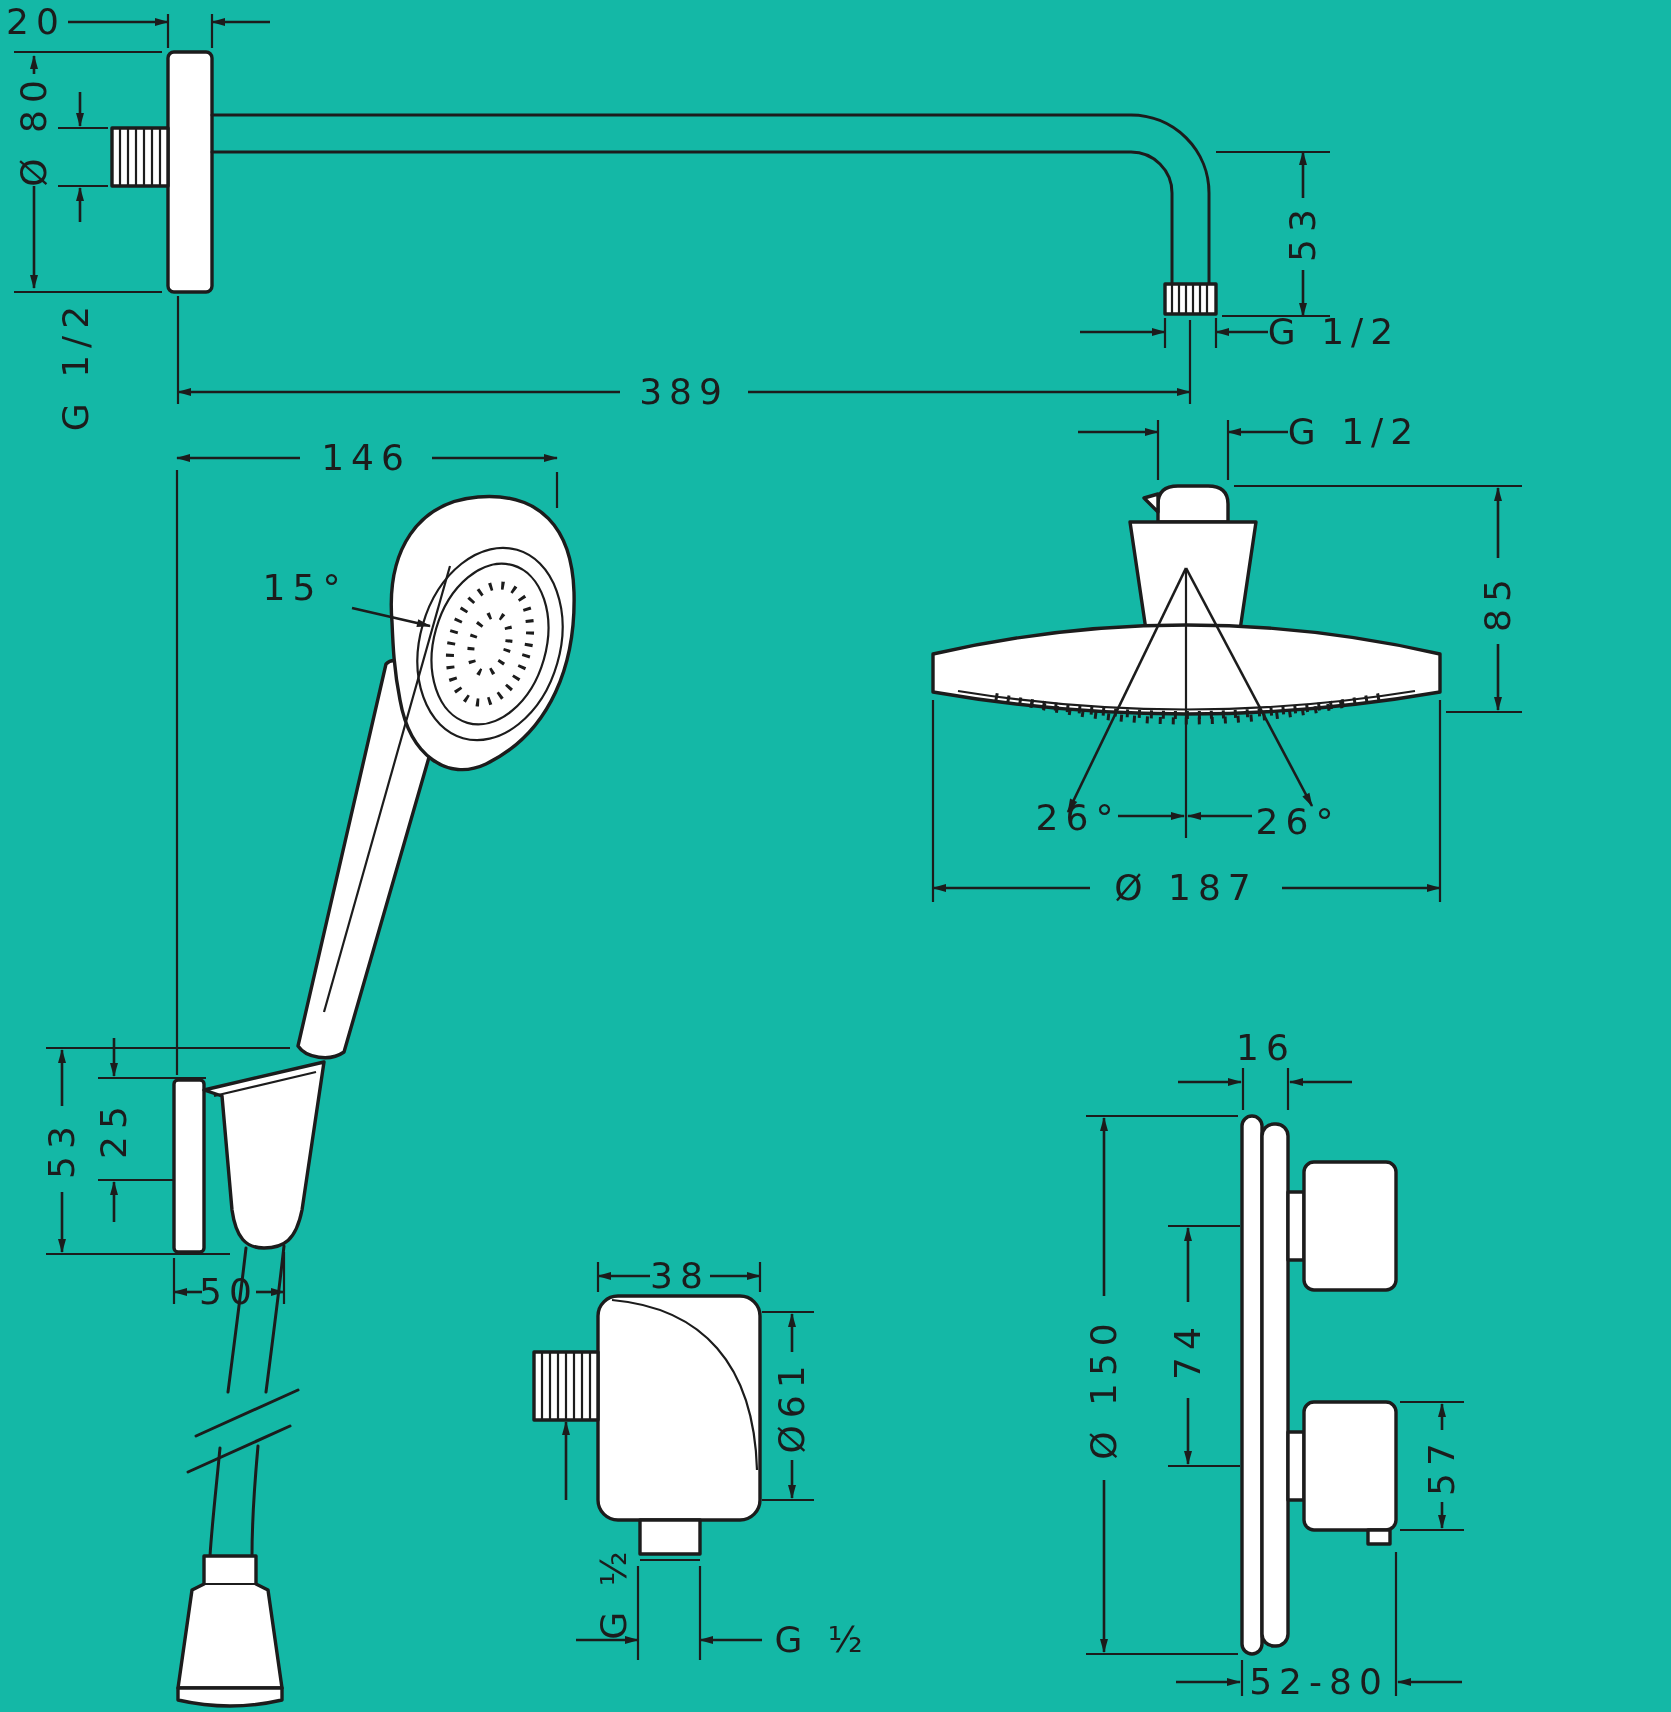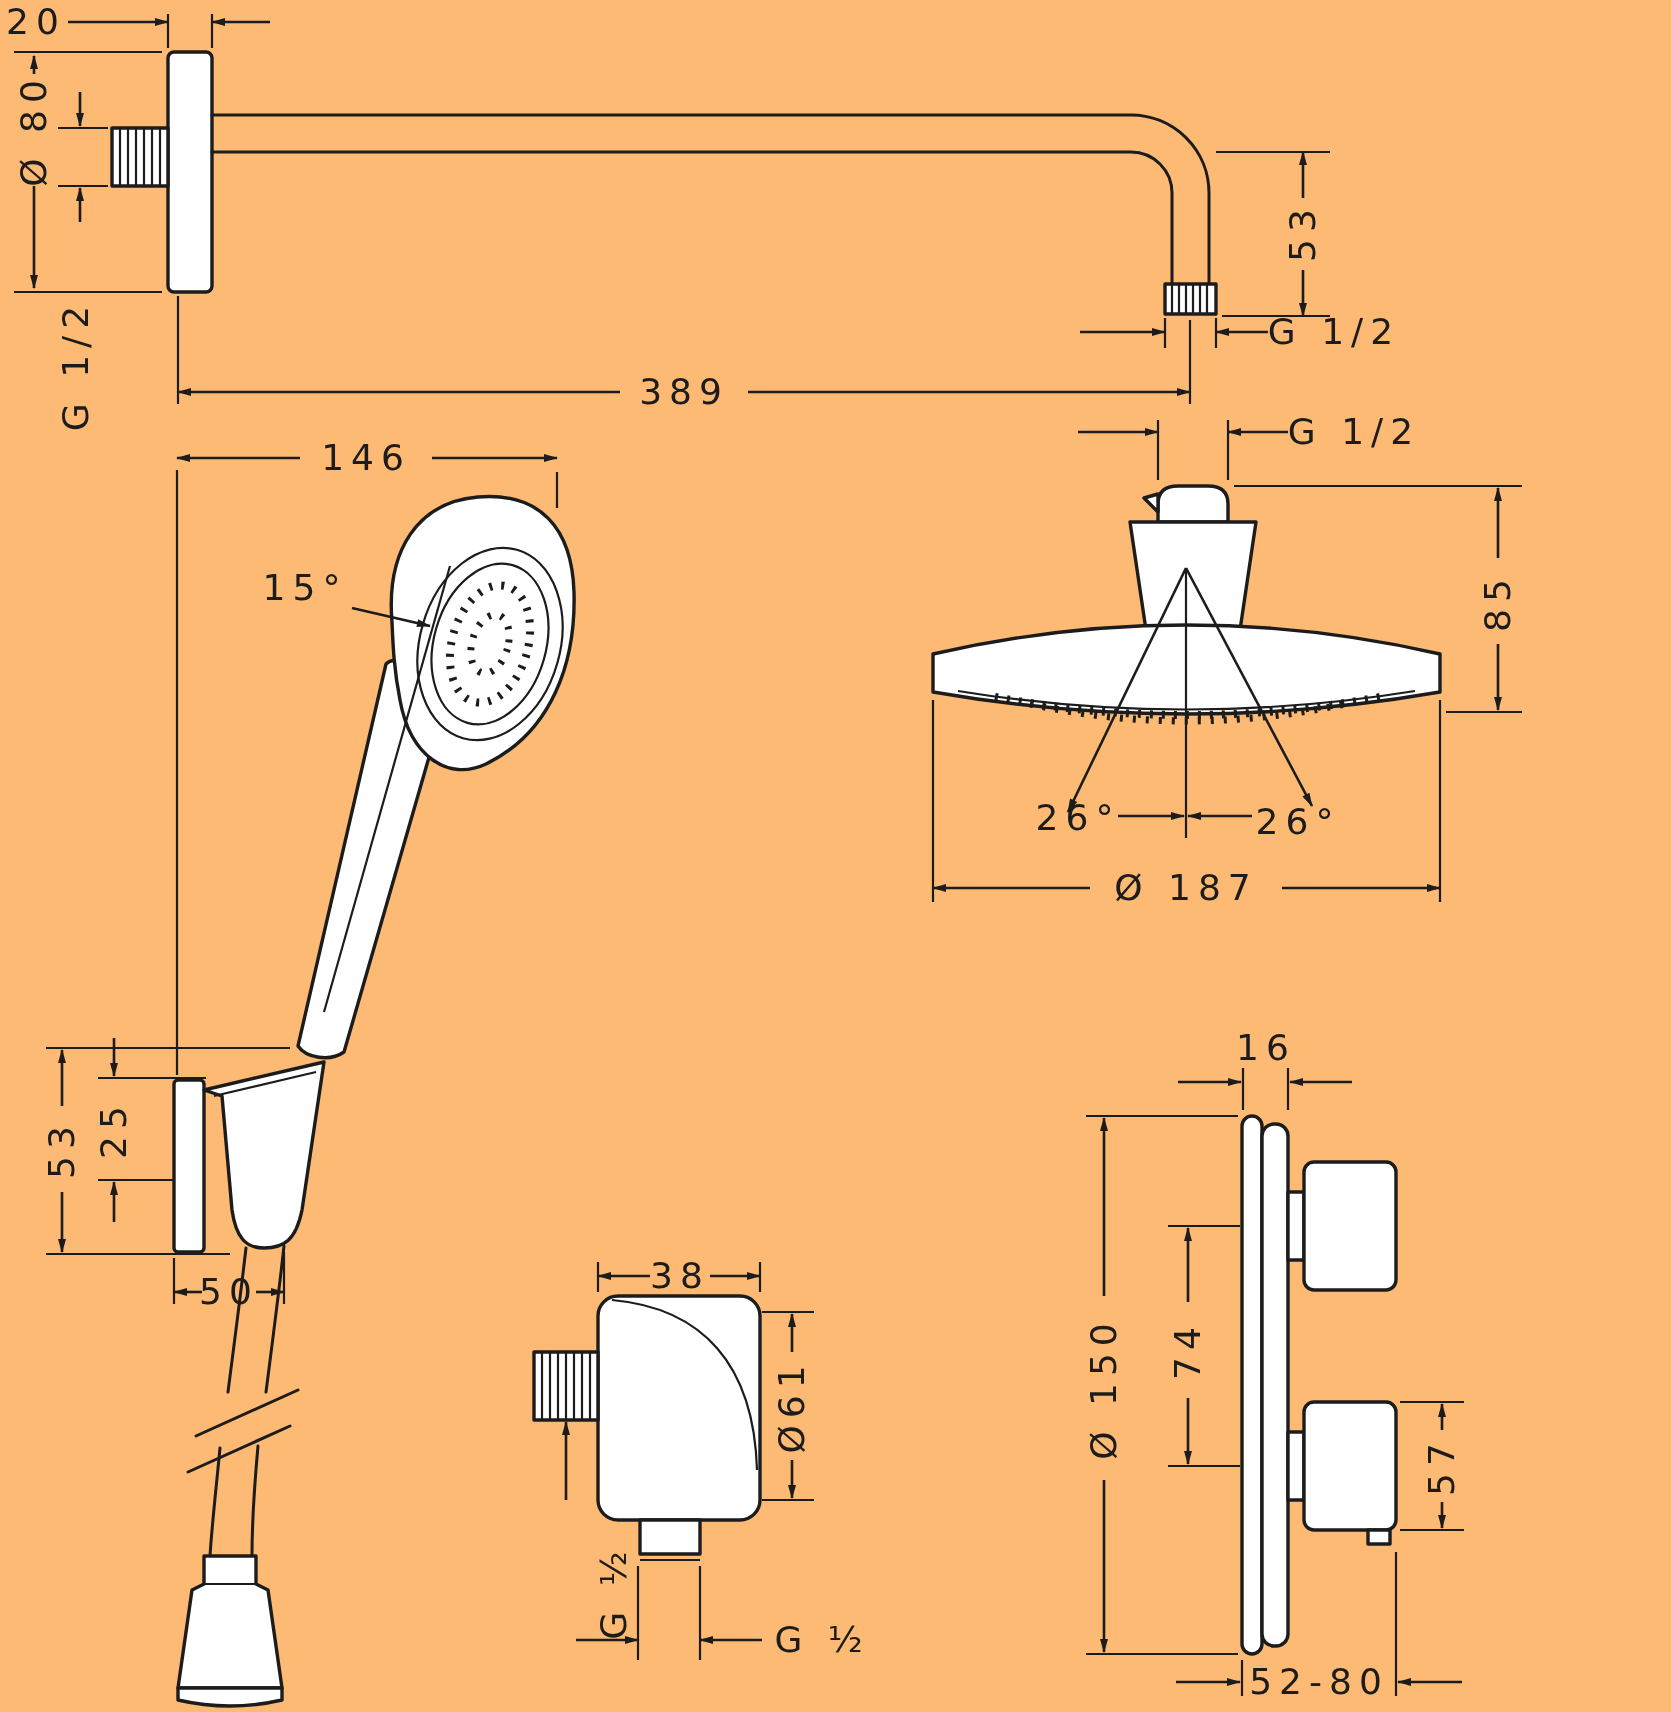--- a/index.html
+++ b/index.html
@@ -1,16 +1,16 @@
 <!DOCTYPE html>
 <html><head>
 <meta charset="utf-8">
 <style>
   html,body{margin:0;padding:0;background:#ffffff;}
-  .canvas{position:relative;width:1671px;height:1712px;background:#fdba74;overflow:hidden;}
+  .canvas{position:relative;width:1671px;height:1712px;background:#14b8a6;overflow:hidden;}
   svg{display:block;}
   .part{fill:#ffffff;stroke:#1c1c1c;stroke-width:3.4;stroke-linejoin:round;stroke-linecap:round;}
   .pline{fill:none;stroke:#1c1c1c;stroke-width:3.0;stroke-linejoin:round;stroke-linecap:round;}
   .thin{fill:none;stroke:#1c1c1c;stroke-width:2.2;}
   .dim{fill:none;stroke:#1c1c1c;stroke-width:2.6;}
   .ext{fill:none;stroke:#1c1c1c;stroke-width:2.2;}
   .dots{fill:none;stroke:#1c1c1c;stroke-width:8;stroke-dasharray:3 9;}
   .dots2{fill:none;stroke:#1c1c1c;stroke-width:7;stroke-dasharray:3 10;}
   .lbl{font-family:"DejaVu Sans",sans-serif;font-size:36px;fill:#1c1c1c;letter-spacing:7px;}
 </style>

